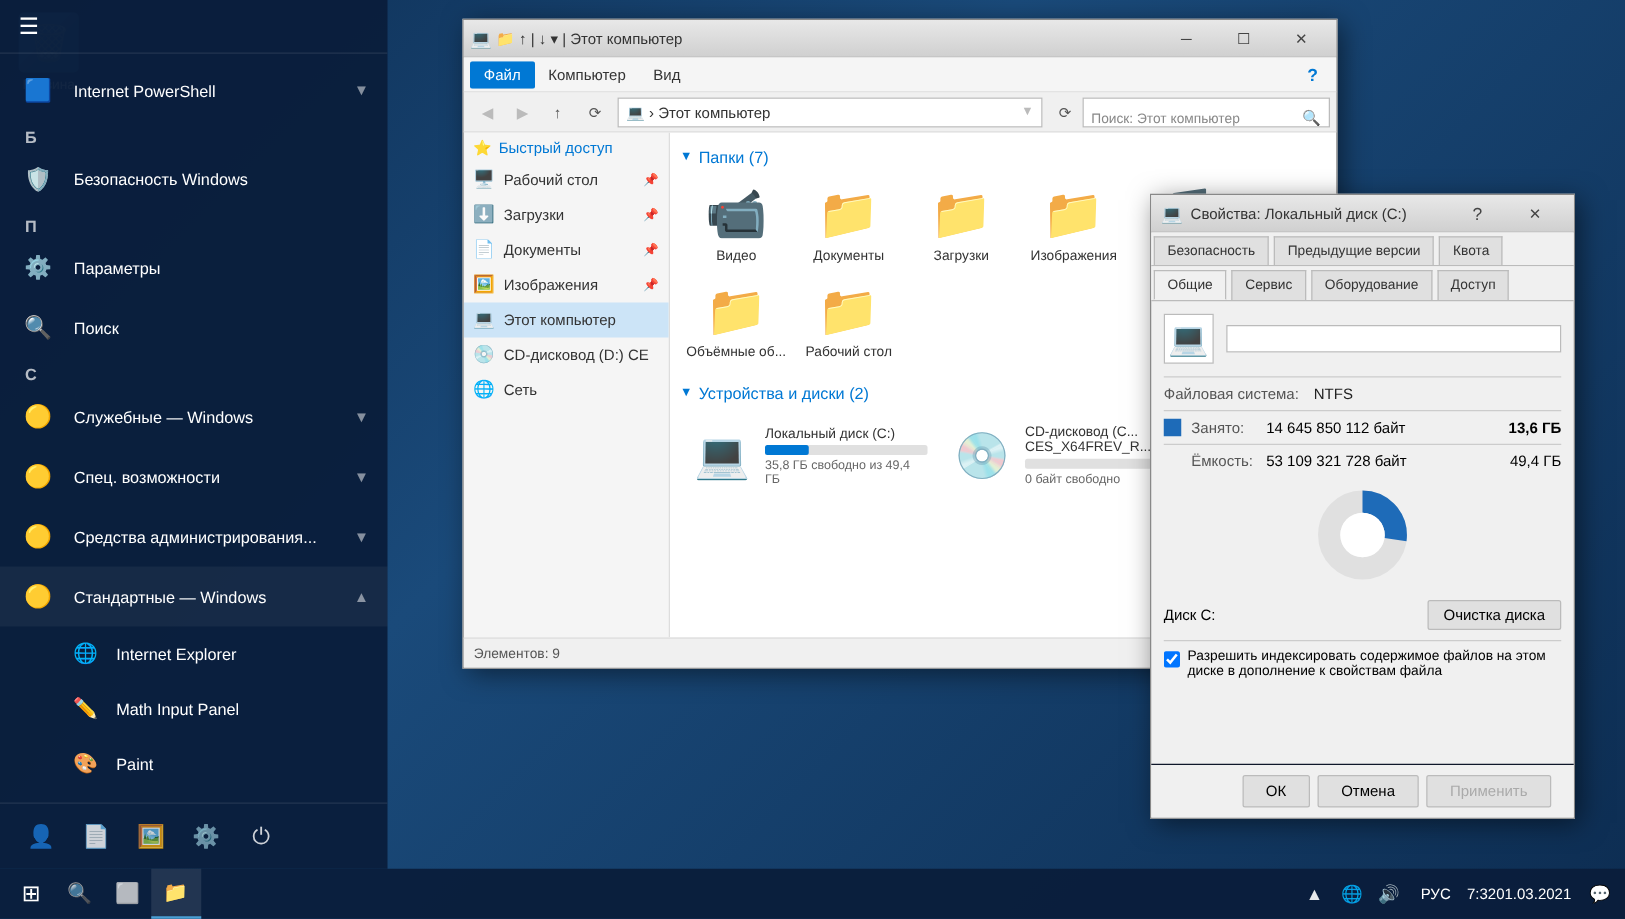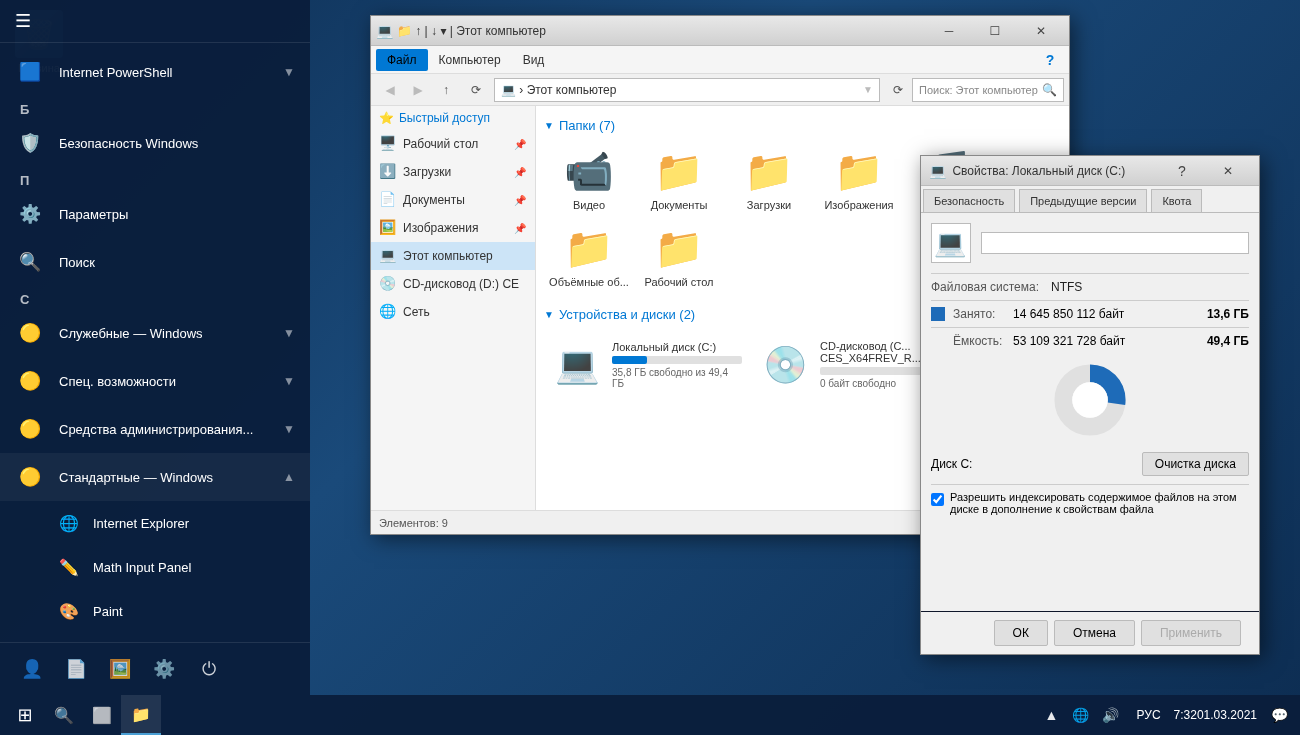--- a/index.html
+++ b/index.html
@@ -327,21 +327,21 @@
 
     .toolbar-tab {
       padding: 3px 10px;
       font-size: 12px;
       cursor: pointer;
       color: #333;
       border: 1px solid transparent;
     }
     .toolbar-tab.active {
       background: #0078d4;
-      color: #000000;
+      color: #ffffff;
       border-radius: 2px;
     }
 
     .explorer-nav {
       display: flex;
       align-items: center;
       padding: 3px 5px;
       background: #f0f0f0;
       border-bottom: 1px solid #ddd;
       height: 32px;
@@ -368,26 +368,26 @@
       background: white;
       display: flex;
       align-items: center;
       padding: 0 6px;
       font-size: 12px;
       color: #333;
       margin: 0 4px;
     }
 
     .search-bar {
-      width: 152px;
+      width: 198px;
       height: 24px;
       border: 1px solid #bbb;
       background: white;
       display: flex;
-      align-items: center;
+      align-items: flex-end;
       padding: 0 6px;
       font-size: 12px;
       color: #888;
     }
 
     .explorer-content {
       display: flex;
       flex: 1;
       overflow: hidden;
     }
@@ -1000,20 +1000,26 @@
         <div class="win-btn close">✕</div>
       </div>
     </div>
 
     <div class="dialog-tabs">
       <div class="dialog-tab">Безопасность</div>
       <div class="dialog-tab">Предыдущие версии</div>
       <div class="dialog-tab">Квота</div>
     </div>
 
+    <div class="dialog-tabs">
+      <div class="dialog-tab active">Общие</div>
+      <div class="dialog-tab">Сервис</div>
+      <div class="dialog-tab">Оборудование</div>
+      <div class="dialog-tab">Доступ</div>
+    </div>
 
     <div class="dialog-content">
 
       <div class="disk-icon-row">
         <div class="disk-icon-box">💻</div>
         <input type="text" class="disk-name-input" value="" style="">
       </div>
 
       <div class="divider"></div>
 
@@ -1032,21 +1038,21 @@
         <span style="font-size:12px;font-weight:600;">13,6 ГБ</span>
       </div>
 
 
       <div class="divider"></div>
 
       <div class="size-row">
         <div class="size-color" style="background:transparent;"></div>
         <span style="width:60px;font-size:12px;color:#555;">Ёмкость:</span>
         <span style="font-size:12px;flex:1;">53 109 321 728 байт</span>
-        <span style="font-size:12px;font-weight:700;">49,4 ГБ</span>
+        <span style="font-size:12px;font-weight:400;">49,4 ГБ</span>
       </div>
 
       <div class="pie-container">
         <svg class="pie-svg" viewBox="0 0 36 36">
 
           <circle cx="18" cy="18" r="12" fill="none" stroke="#e0e0e0" stroke-width="8"></circle>
           <circle cx="18" cy="18" r="12" fill="none" stroke="#1e6bb8" stroke-width="8" stroke-dasharray="20.5 75.4" stroke-dashoffset="0" transform="rotate(-90 18 18)"></circle>
           <circle cx="18" cy="18" r="8" fill="white"></circle>
         </svg>
       </div>

